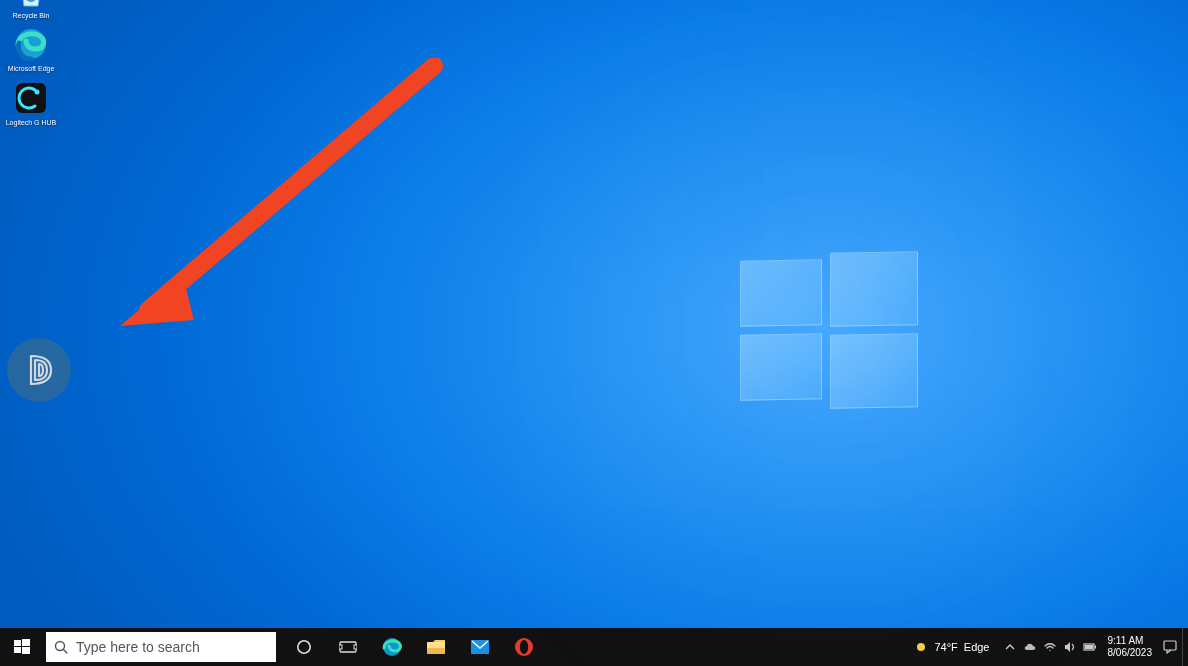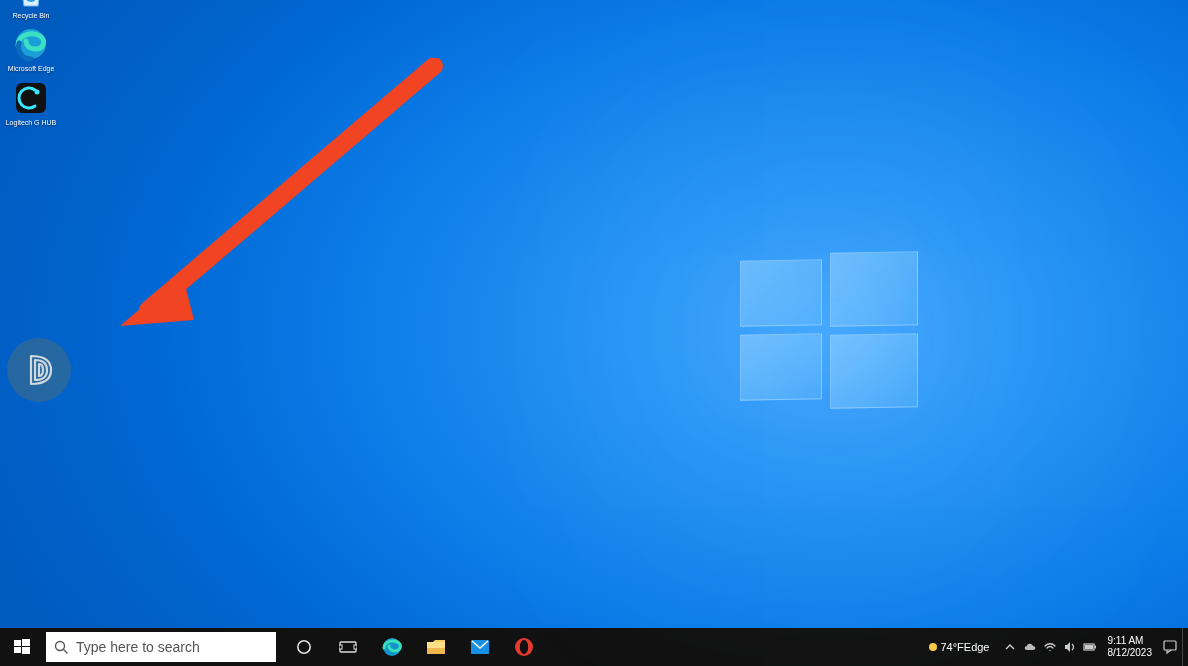--- a/index.html
+++ b/index.html
@@ -75,21 +75,21 @@
       height: 30px; width: 230px;
       margin-left: 2px; display:flex; align-items:center; padding: 0 8px;
       font-size: 14px;
     }
     .taskbar .search svg { margin-right: 8px; flex-shrink:0; }
     .taskbar .task-btn {
       width: 44px; height:100%; display:flex; align-items:center; justify-content:center; cursor:pointer;
     }
     .taskbar .spacer { flex: 1; }
     .taskbar .tray { display:flex; align-items:center; height:100%; gap:0; }
-    .taskbar .weather { display:flex; align-items:center; padding: 0 10px; cursor:pointer; font-size:11px; }
+    .taskbar .weather { display:flex; align-items:center; gap:6px; padding: 0 10px; cursor:pointer; font-size:11px; }
     .taskbar .tray-ico { width:20px; height:100%; display:flex; align-items:center; justify-content:center; cursor:pointer; }
     .taskbar .clock { text-align:left; padding: 0 6px 0 8px; font-size:10px; line-height:1.2; cursor:pointer;}
     .taskbar .notif { width:16px; height:100%; display:flex; align-items:center; justify-content:center; cursor:pointer; margin: 0 4px;}
     .taskbar .showdesk { width:6px; height:100%; border-left:1px solid #444; cursor:pointer;}
   </style>
 </head>
 <body>
 
 <div class="desktop">
 
@@ -238,21 +238,21 @@
       </div>
       <div class="tray-ico">
         <svg width="14" height="10" viewBox="0 0 14 10">
             <rect x="1" y="2" width="10" height="6" fill="none" stroke="#ccc" stroke-width="1.2"></rect>
             <rect x="11.5" y="3.5" width="1.5" height="3" fill="#ccc"></rect>
             <rect x="2" y="3" width="8" height="4" fill="#ccc"></rect>
           </svg>
       </div>
       <div class="clock">
         <div>9:11 AM</div>
-        <div>8/12/2023</div>
+        <div>8/06/2023</div>
       </div>
       <div class="notif">
         <svg width="14" height="14" viewBox="0 0 14 14">
             <rect x="1" y="1" width="12" height="9" rx="1" fill="none" stroke="#ccc" stroke-width="1.2"></rect>
             <path d="M4 10 L4 13 L8 10" fill="none" stroke="#ccc" stroke-width="1.2"></path>
           </svg>
       </div>
       <div class="showdesk"></div>
     </div>
   </div>

